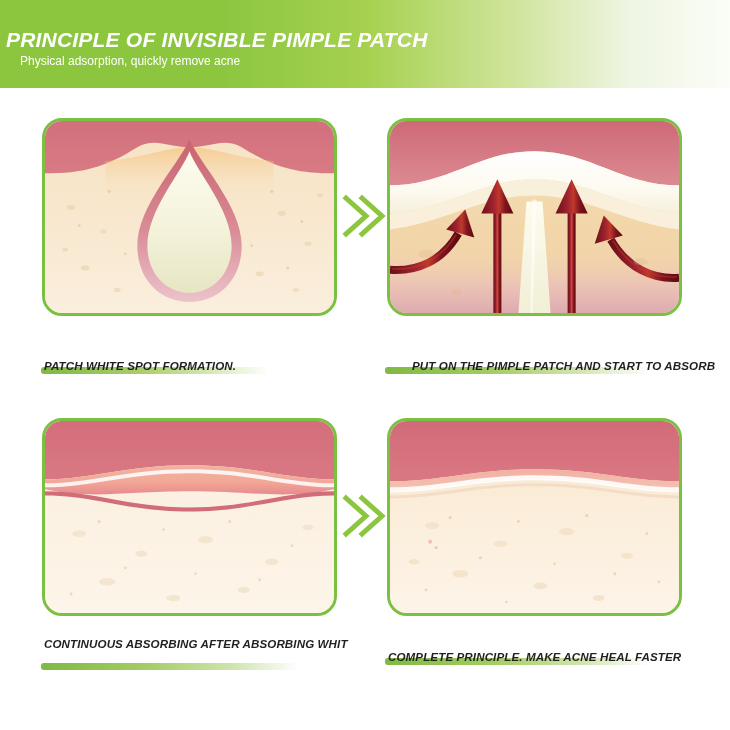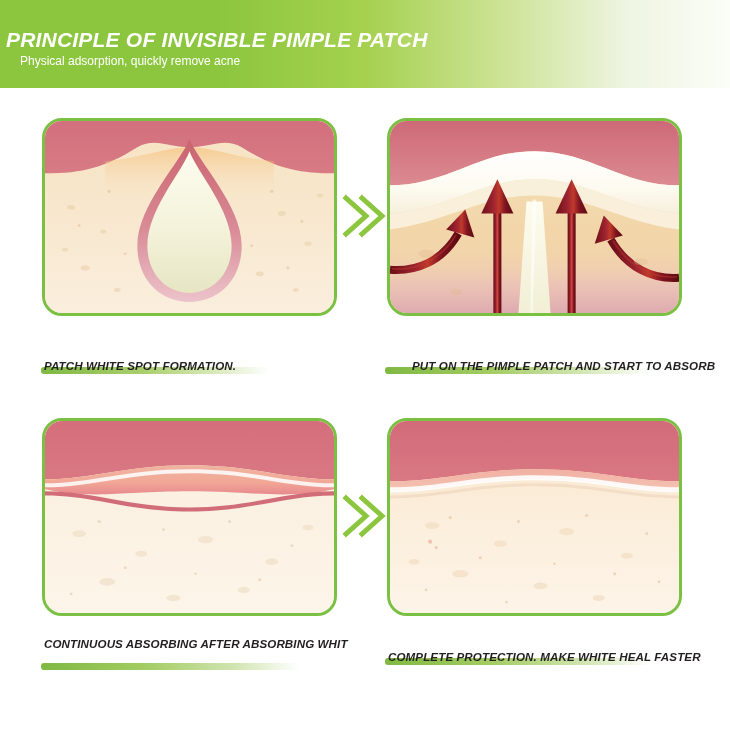--- a/index.html
+++ b/index.html
@@ -420,14 +420,14 @@
 
 <div class="caption cap2">
   <span>PUT ON THE PIMPLE PATCH AND START TO ABSORB</span>
 </div>
 
 <div class="caption cap3">
   <span>CONTINUOUS ABSORBING AFTER ABSORBING WHIT</span>
 </div>
 
 <div class="caption cap4">
-  <span>COMPLETE PROTECTION. MAKE WHITE HEAL FASTER</span>
+  <span>COMPLETE PRINCIPLE. MAKE ACNE HEAL FASTER</span>
 </div>
 
 </body></html>

